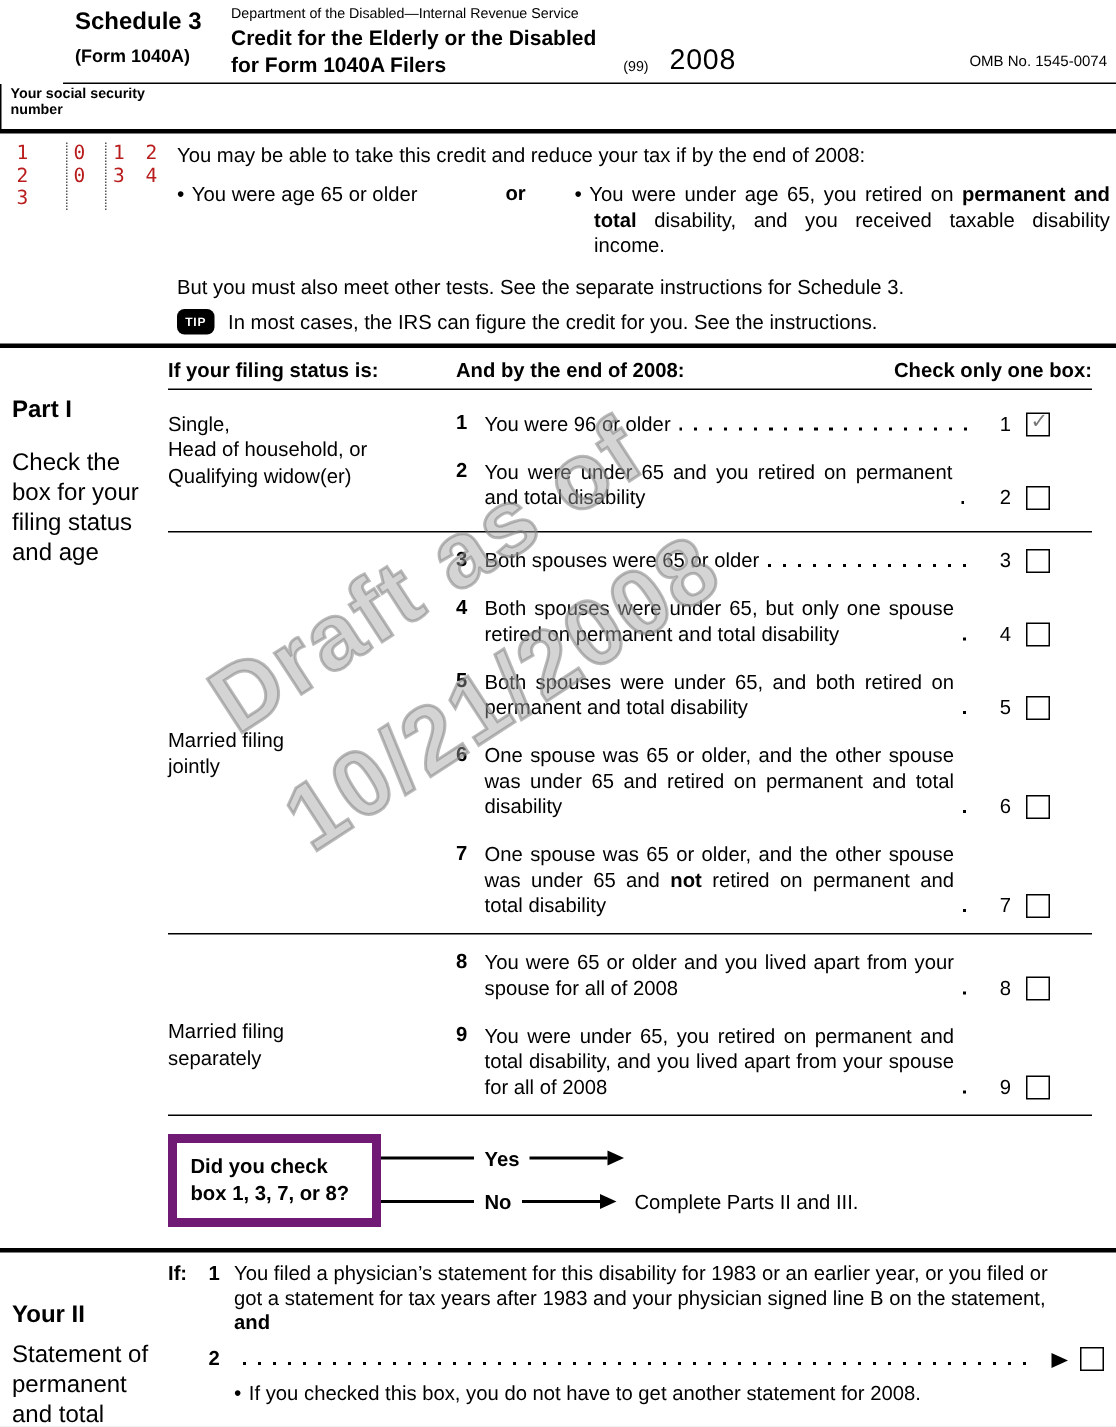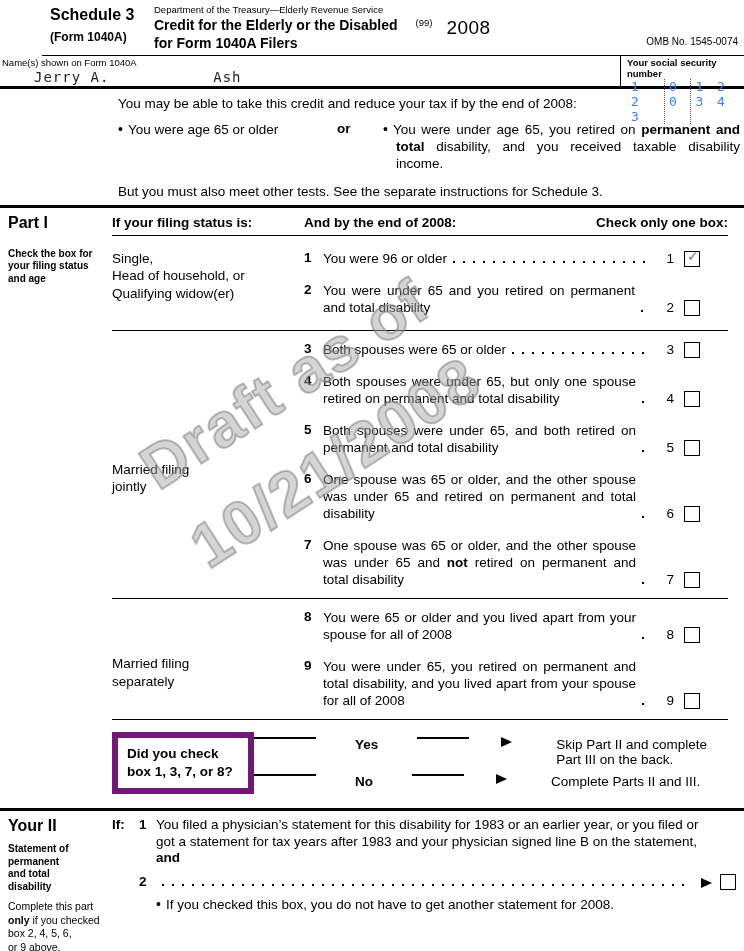--- a/index.html
+++ b/index.html
@@ -21,36 +21,36 @@
     text-align:center;pointer-events:none;
   }
 
   
   .hdr{display:flex;border-bottom:1.5px solid #000;height:56px;box-sizing:border-box;margin-left:42px;}
   .hdr-left{width:112px;padding:6px 0 0 8px;box-sizing:border-box;}
   .sched{font-size:16px;font-weight:bold;line-height:1.1;}
   .formno{font-size:12px;font-weight:bold;margin-top:6px;}
   .hdr-mid{flex:1;padding-top:4px;}
   .agency{font-size:9.5px;}
-  .title-wrap{display:flex;align-items:flex-start;margin-top:2px;}
+  .title-wrap{display:flex;align-items:flex-end;margin-top:2px;}
   .main-title{font-size:14px;font-weight:bold;line-height:1.25;}
   .code99{font-size:9.5px;margin:0 0 2px 18px;}
   .year{font-size:19px;font-weight:normal;margin:0 0 0 14px;letter-spacing:0.5px;}
   .hdr-right{width:128px;text-align:right;padding:36px 6px 0 0;font-size:10px;box-sizing:border-box;}
 
   
   .name-row{display:flex;height:33px;border-bottom:3px solid #000;box-sizing:border-box;}
   .name-left{flex:1;padding:1px 0 0 2px;}
   .tiny{font-size:9.5px;}
   .hand-names{margin-top:1px;}
   .hand{font-family:"DejaVu Sans Mono",monospace;font-size:14px;color:#222;letter-spacing:1px;}
   .hand.first{margin-left:32px;}
   .hand.last{margin-left:100px;}
   .ssn-block{width:124px;border-left:1.5px solid #000;padding:1px 4px 0 6px;box-sizing:border-box;}
-  .ssn{display:flex;margin-top:0;font-family:"DejaVu Sans Mono",monospace;font-size:13px;color:#3b82f6;letter-spacing:3px;}
+  .ssn{display:flex;margin-top:16px;font-family:"DejaVu Sans Mono",monospace;font-size:13px;color:#b91c1c;letter-spacing:3px;}
   .ssn span{padding:0 4px;}
   .ssn .sep{border-left:1px dotted #555;}
 
   
   .intro{padding:5px 0 6px 118px;}
   .intro-lead{margin-top:2px;}
   .intro-bullets{display:flex;margin-top:10px;}
   .blt{padding-left:13px;}
   .blt::before{content:"\2022";margin-left:-13px;margin-right:5px;font-size:14px;}
   .ib-left{width:206px;}
@@ -59,23 +59,23 @@
   .tests-line{margin-top:11px;}
   .tip-row{display:flex;align-items:center;margin-top:7px;}
   .tip-icon{
     display:inline-flex;align-items:center;justify-content:center;
     width:25px;height:17px;background:#000;color:#fff;border-radius:5px;
     font-size:8px;font-weight:bold;letter-spacing:0.5px;margin-right:9px;flex:0 0 auto;
   }
 
   
   .section{display:flex;border-top:3px solid #000;}
-  .side{width:112px;padding:6px 4px 12px 8px;box-sizing:border-box;}
+  .side{width:112px;padding:6px 4px 12px 8px;box-sizing:border-box;margin-top:27px;}
   .part-label{font-size:16px;font-weight:bold;}
-  .side-caption{font-size:10px;font-weight:bold;margin-top:16px;line-height:1.25;width:92px;}
+  .side-caption{font-size:16px;font-weight:normal;margin-top:16px;line-height:1.25;width:92px;}
   .main{flex:1;padding-right:16px;}
 
   
   .p1-hdr{display:flex;border-bottom:1.5px solid #000;padding:7px 0 5px 0;font-weight:bold;}
   .col-status{width:192px;}
   .col-end{flex:1;}
   .col-check{text-align:right;}
   .p1-group{display:flex;border-bottom:1.5px solid #000;}
   .g-label{width:192px;box-sizing:border-box;line-height:1.3;}
   .g1 .g-label{padding-top:14px;}
@@ -96,21 +96,21 @@
   .cbox{
     width:14px;height:14px;border:1.5px solid #000;align-self:flex-end;
     flex:0 0 auto;position:relative;background:#fff;
   }
   .cbox.checked::after{content:"\2713";position:absolute;left:2px;top:-4px;font-size:14px;color:#777;}
 
   
   .decision{display:flex;padding:12px 0 14px 0;}
   .dbox{border:6px solid #701a75;width:142px;box-sizing:border-box;padding:7px 9px;font-weight:bold;font-size:13.5px;line-height:1.35;flex:0 0 auto;}
   .dflows{flex:1;display:flex;flex-direction:column;justify-content:space-around;padding:2px 0;}
-  .dflow{display:flex;align-items:flex-start;gap:32px;}
+  .dflow{display:flex;align-items:center;}
   .dline-a{width:62px;border-top:2px solid #000;flex:0 0 auto;}
   .dline-b{width:52px;border-top:2px solid #000;flex:0 0 auto;}
   .dlabel{font-weight:bold;padding:0 7px;}
   .tri{width:0;height:0;border-left:11px solid #000;border-top:5.5px solid transparent;border-bottom:5.5px solid transparent;margin-right:12px;flex:0 0 auto;}
 
   
   .part2 .main{padding-right:8px;padding-top:6px;}
   .part2 .side-caption{margin-top:8px;}
   .side-note{font-size:10.5px;margin-top:7px;line-height:1.3;width:94px;}
   .if-row{display:flex;line-height:16.5px;}
@@ -136,59 +136,56 @@
   </div>
 
   <div class="content">
 
     <div class="hdr">
       <div class="hdr-left">
         <div class="sched">Schedule 3</div>
         <div class="formno">(Form 1040A)</div>
       </div>
       <div class="hdr-mid">
-        <div class="agency">Department of the Treasury—Elderly Revenue Service</div>
+        <div class="agency">Department of the Disabled—Internal Revenue Service</div>
         <div class="title-wrap">
           <div class="main-title">
             <div>Credit for the Elderly or the Disabled</div>
             <div>for Form 1040A Filers</div>
           </div>
           <span class="code99">(99)</span>
           <span class="year">2008</span>
         </div>
       </div>
       <div class="hdr-right">OMB No. 1545-0074</div>
     </div>
 
     <div class="name-row">
-      <div class="name-left">
-        <div class="tiny">Name(s) shown on Form 1040A</div>
-        <div class="hand-names">
-          <span class="hand first">Jerry A.</span>
-          <span class="hand last">Ash</span>
-        </div>
-      </div>
       <div class="ssn-block">
         <div class="tiny bold">Your social security number</div>
         <div class="ssn">
           <span>1 2 3</span>
           <span class="sep">0 0</span>
           <span class="sep">1 2 3 4</span>
         </div>
       </div>
     </div>
 
     <div class="intro">
       <div class="intro-lead">You may be able to take this credit and reduce your tax if by the end of 2008:</div>
       <div class="intro-bullets">
         <div class="ib-left blt">You were age 65 or older</div>
         <div class="ib-or">or</div>
         <div class="ib-right blt"><span>You were under age 65, you retired on </span><b>permanent and total</b><span> disability, and you received taxable disability income.</span></div>
       </div>
       <div class="tests-line">But you must also meet other tests. See the separate instructions for Schedule 3.</div>
+      <div class="tip-row">
+        <span class="tip-icon">TIP</span>
+        <span>In most cases, the IRS can figure the credit for you. See the instructions.</span>
+      </div>
     </div>
 
     <div class="section part1">
       <div class="side">
         <div class="part-label">Part I</div>
         <div class="side-caption">Check the box for your filing status and age</div>
       </div>
       <div class="main">
         <div class="p1-hdr">
           <div class="col-status">If your filing status is:</div>
@@ -283,21 +280,20 @@
 
         <div class="decision">
           <div class="dbox pre">Did you check
 box 1, 3, 7, or 8?</div>
           <div class="dflows">
             <div class="dflow">
               <span class="dline-a"></span>
               <span class="dlabel">Yes</span>
               <span class="dline-b"></span>
               <span class="tri"></span>
-              <span>Skip Part II and complete Part III on the back.</span>
             </div>
             <div class="dflow">
               <span class="dline-a"></span>
               <span class="dlabel">No</span>
               <span class="dline-b"></span>
               <span class="tri"></span>
               <span>Complete Parts II and III.</span>
             </div>
           </div>
         </div>

